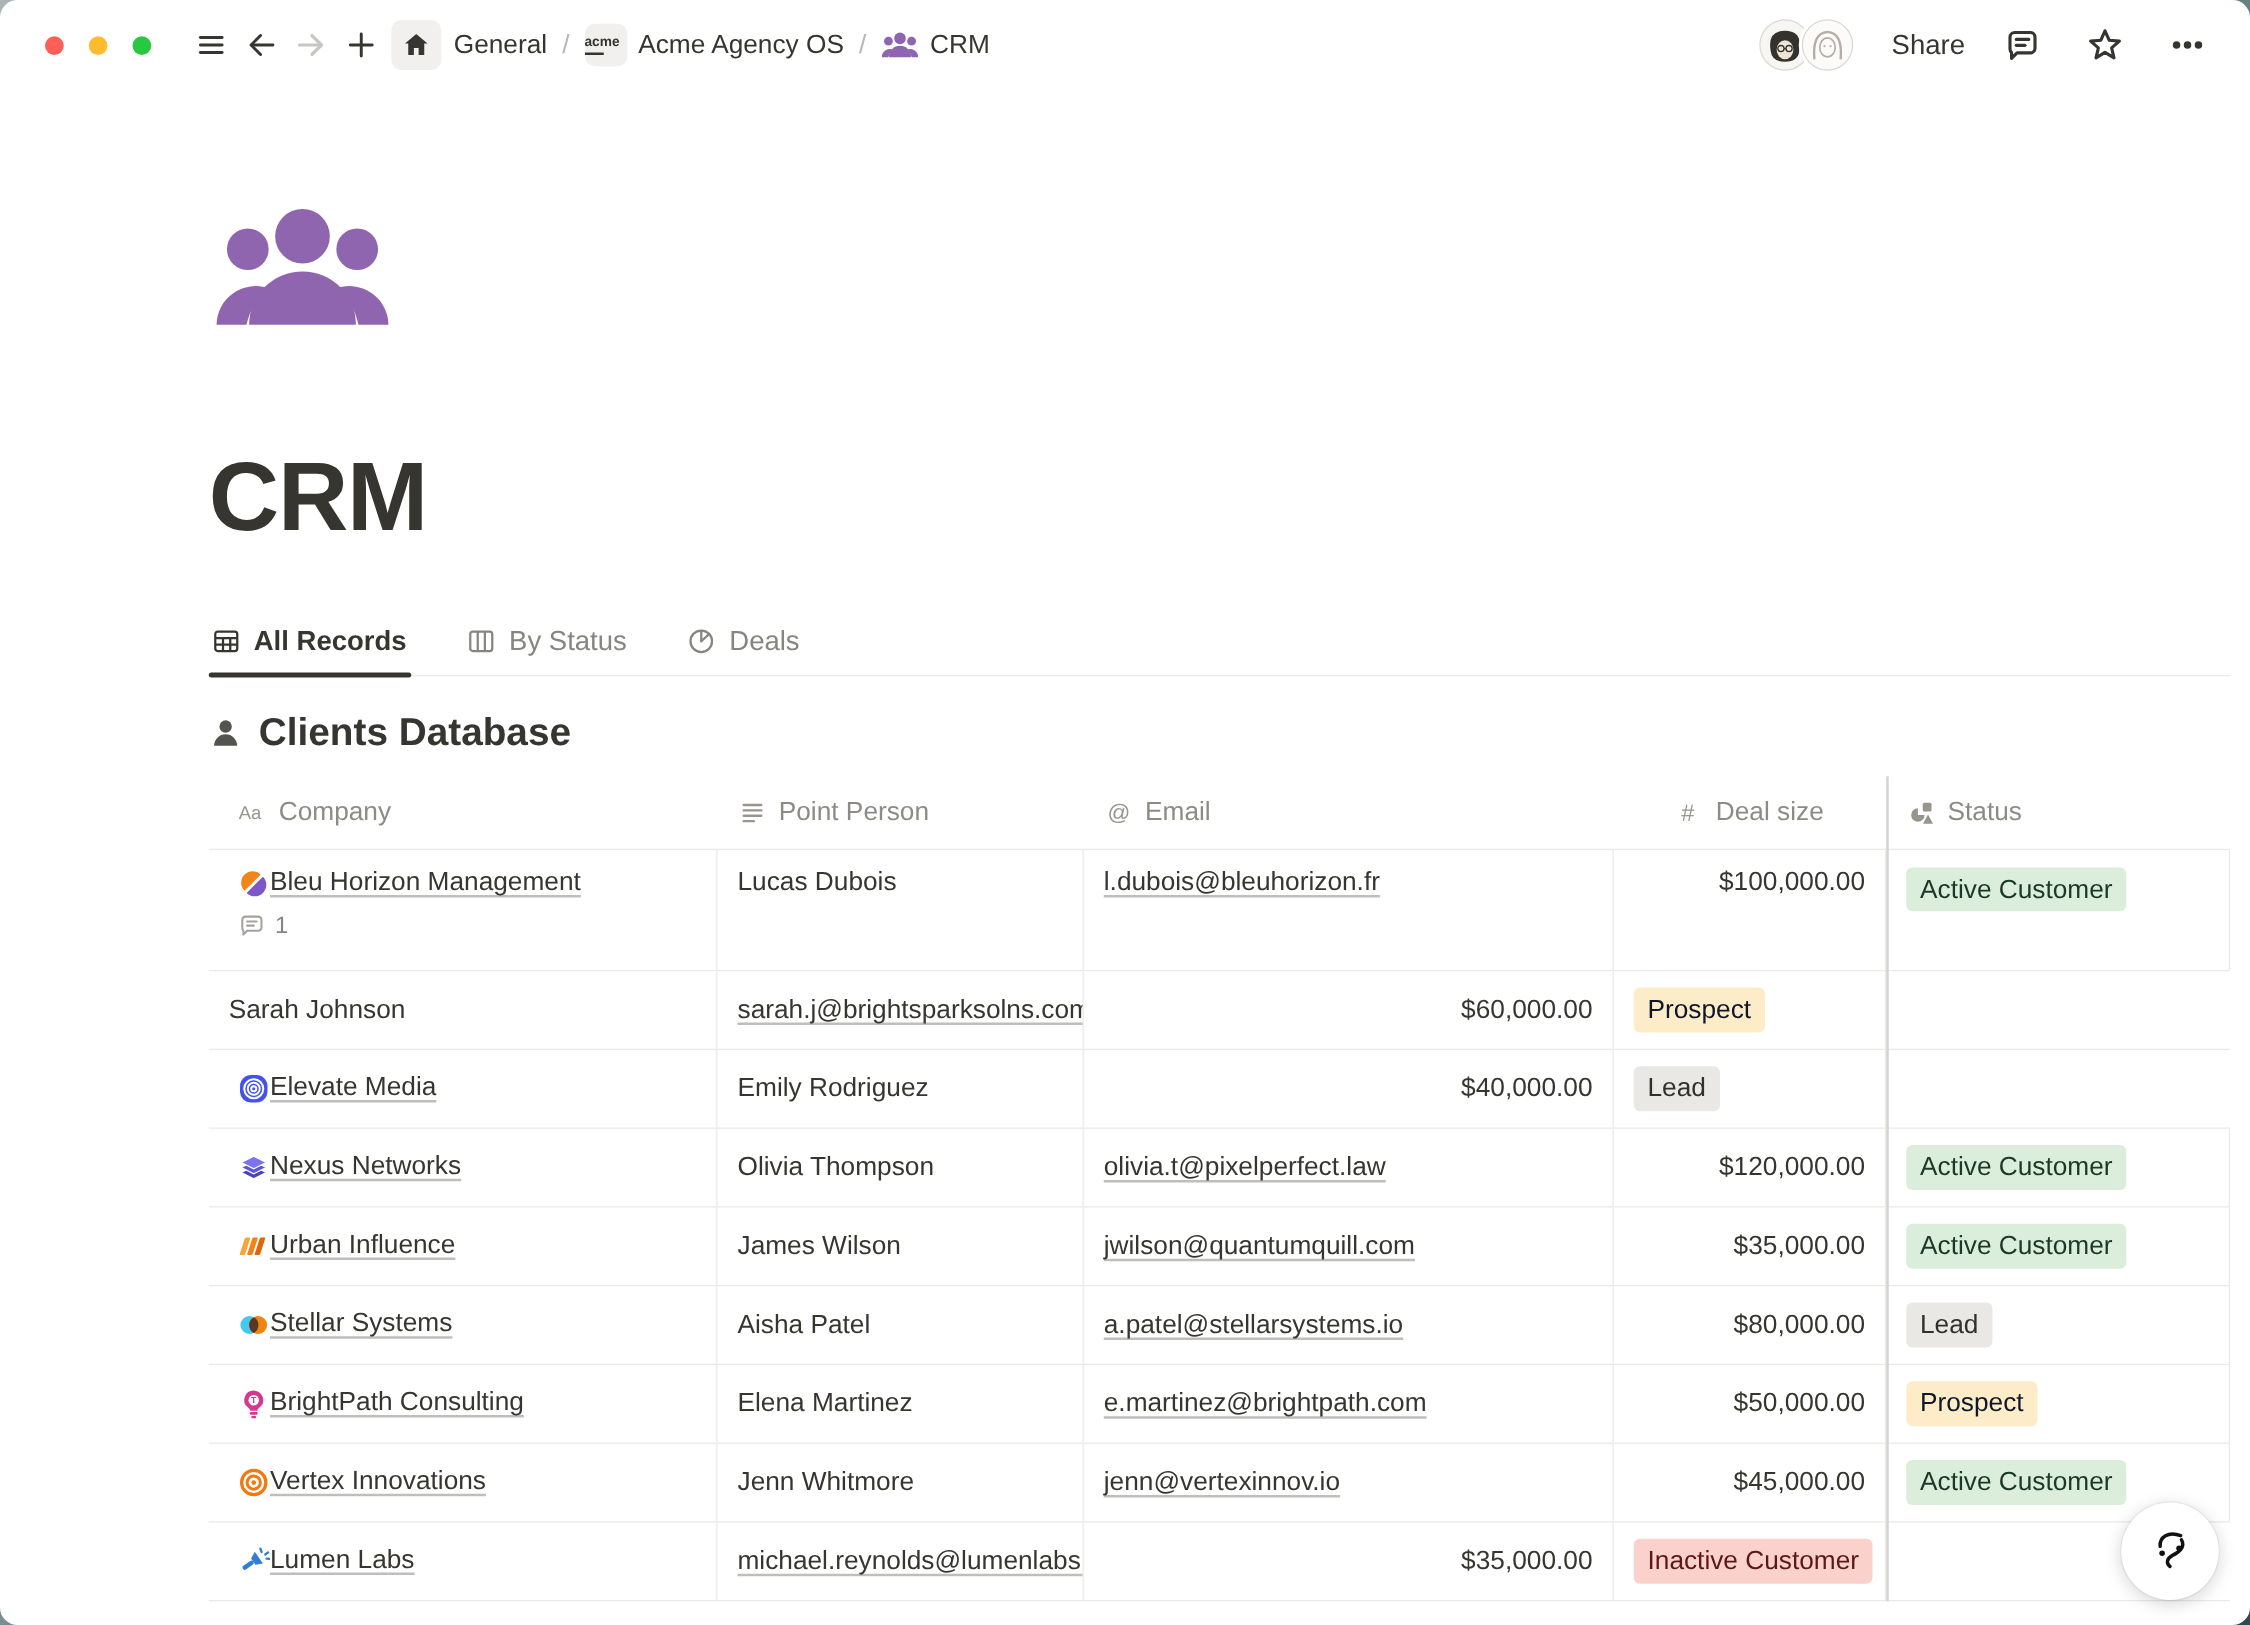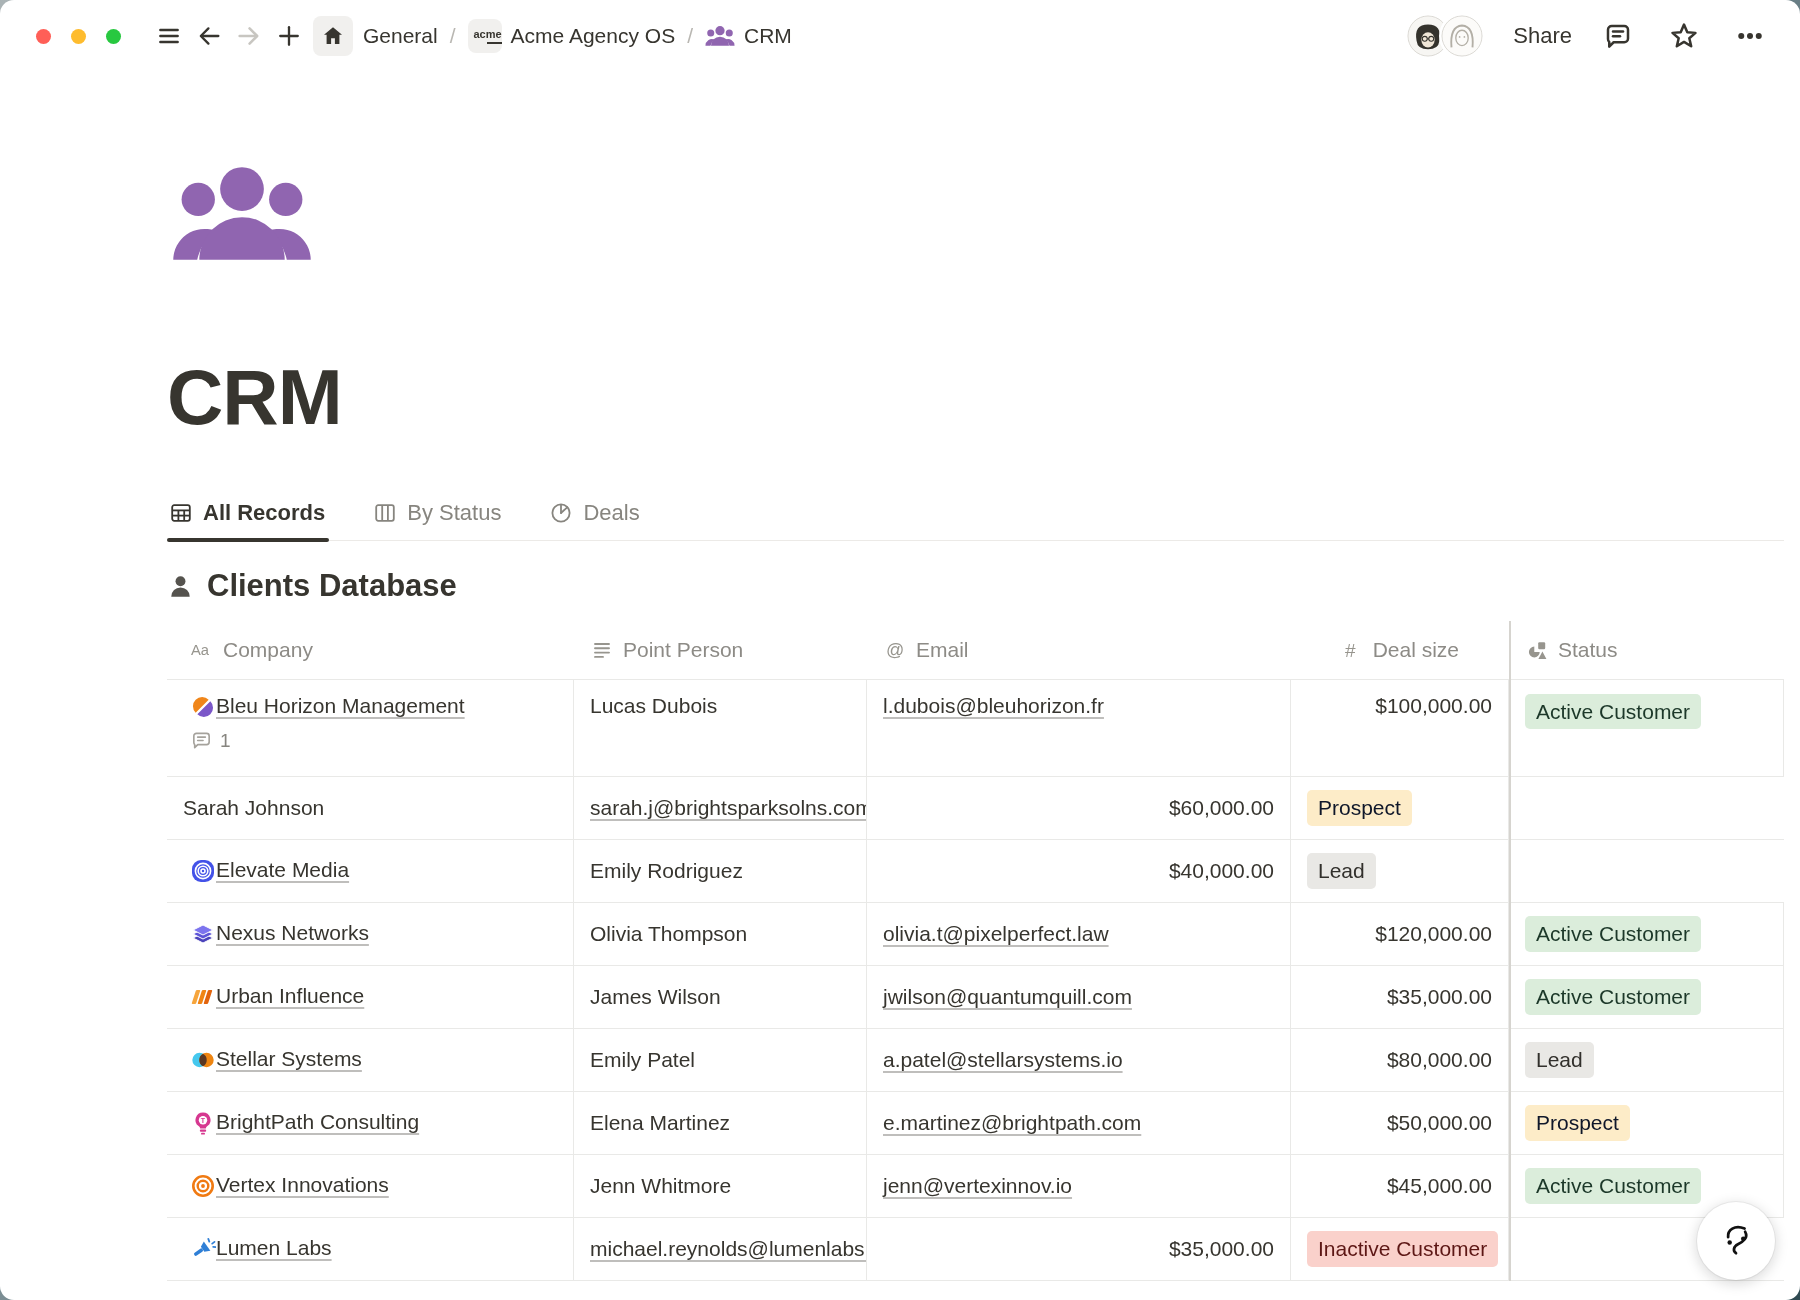--- a/index.html
+++ b/index.html
@@ -18,21 +18,21 @@
   .light{width:15px;height:15px;border-radius:50%;}
   .light.red{background:#ff5f57;}
   .light.yellow{background:#febc2e;}
   .light.green{background:#28c840;}
   .tb-btn{display:flex;align-items:center;justify-content:center;width:40px;height:40px;border-radius:6px;flex:0 0 auto;}
   .tb-btn svg{display:block;}
   .home-chip{background:#f1f0ee;border-radius:8px;margin-left:4px;}
   .crumbs{display:flex;align-items:center;margin-left:10px;font-size:21px;color:#37352f;white-space:nowrap;}
   .crumb{display:flex;align-items:center;gap:9px;cursor:default;}
   .crumb-sep{color:#b9b7b2;margin:0 12px;}
-  .acme-chip{width:34px;height:34px;border-radius:8px;background:#f1f0ee;display:flex;flex-direction:column;align-items:flex-end;justify-content:center;}
+  .acme-chip{width:34px;height:34px;border-radius:8px;background:#f1f0ee;display:flex;flex-direction:column;align-items:flex-start;justify-content:center;}
   .acme-chip .acme-word{font-size:11px;font-weight:bold;color:#37352f;line-height:1;}
   .acme-chip .acme-line{width:15px;height:2px;background:#37352f;margin-top:2px;}
   .crumb .mini-people{width:30px;height:22px;color:#9065b0;}
   .topbar-right{margin-left:auto;display:flex;align-items:center;gap:26px;}
   .avatars{display:flex;}
   .avatar{width:42px;height:42px;border-radius:50%;border:2px solid #fff;background:#fff;overflow:hidden;}
   .avatar + .avatar{margin-left:-12px;}
   .share{font-size:22px;color:#37352f;margin-left:2px;}
   
   .content{margin-left:167px;width:1617px;}
@@ -448,21 +448,21 @@
                 <span class="cicon">
                   <svg viewBox="0 0 26 26">
                     <circle cx="9.5" cy="13" r="7.2" fill="#45c8ee"></circle>
                     <circle cx="16.5" cy="13" r="7.2" fill="#ee8511"></circle>
                     <path d="M13 6.7 A7.2 7.2 0 0 1 13 19.3 A7.2 7.2 0 0 1 13 6.7 Z" fill="#5a3722"></path>
                   </svg>
                 </span>
                 <span class="clink">Stellar Systems</span>
               </span>
             </div>
-            <div class="cell">Emily Patel</div>
+            <div class="cell">Aisha Patel</div>
             <div class="cell">
               <span class="elink">a.patel@stellarsystems.io</span>
             </div>
             <div class="cell num">$80,000.00</div>
             <div class="cell">
               <span class="badge gray">Lead</span>
             </div>
           </div>
           <div class="trow">
             <div class="cell company">

